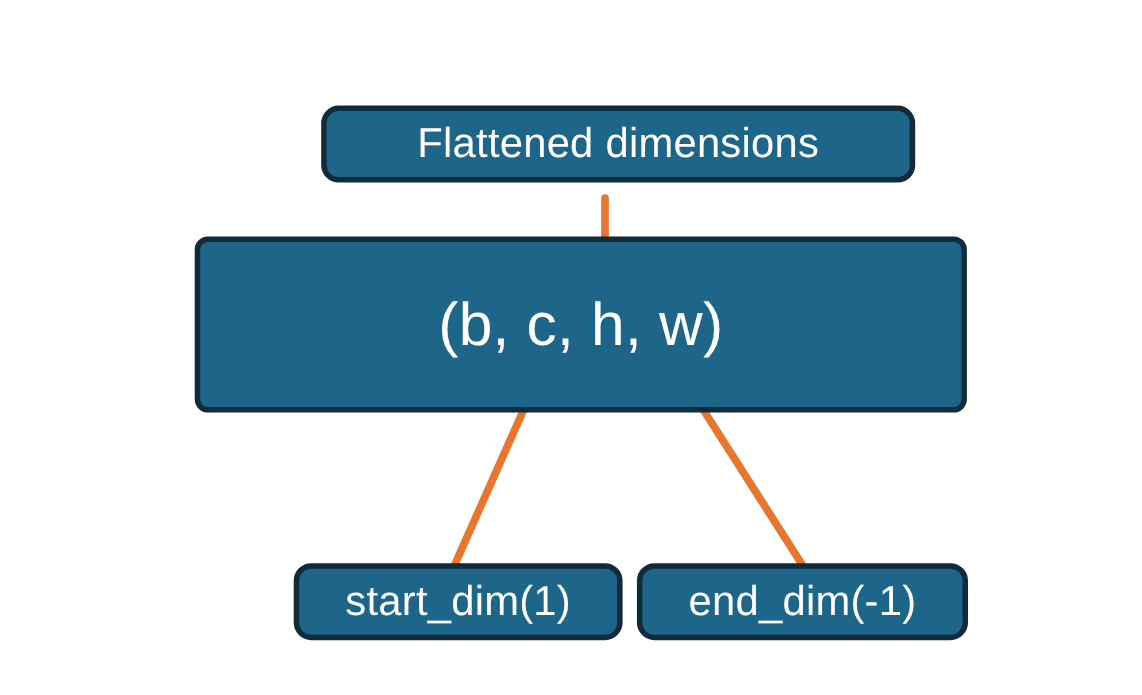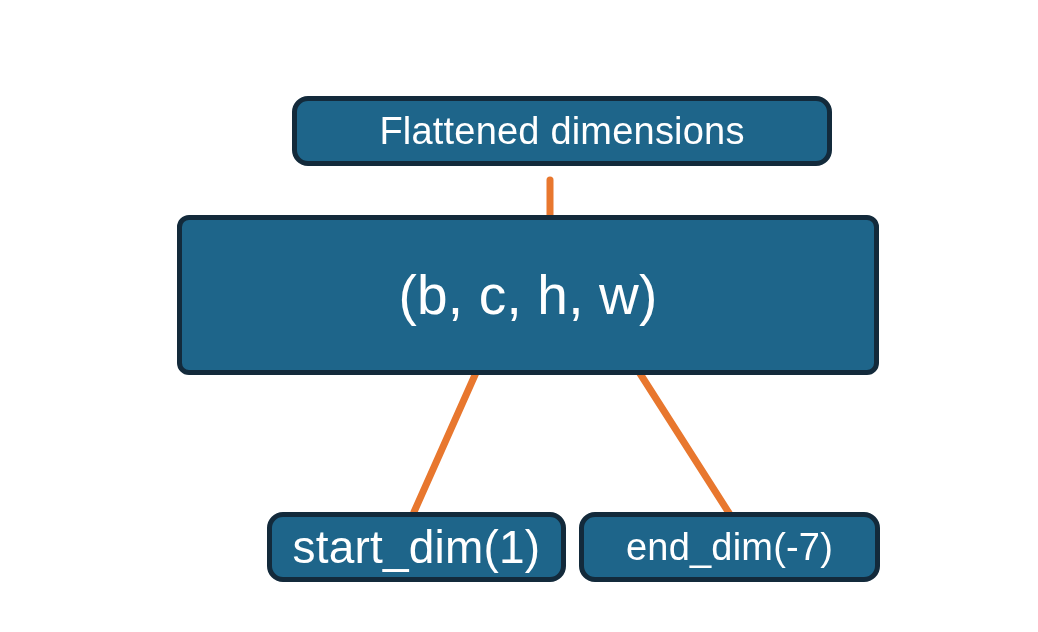--- a/index.html
+++ b/index.html
@@ -50,21 +50,21 @@
     width: 702px;
     height: 160px;
     font-size: 55px;
     border-radius: 12px;
   }
   #node-start-dim {
     left: 267px;
     top: 512px;
     width: 299px;
     height: 70px;
-    font-size: 46px;
+    font-size: 38px;
     border-radius: 16px;
   }
   #node-end-dim {
     left: 579px;
     top: 512px;
     width: 301px;
     height: 70px;
     font-size: 38px;
     border-radius: 16px;
   }
@@ -115,16 +115,16 @@
 
   <div class="node" id="node-shape">
     <span>(b, c, h, w)</span>
   </div>
 
   <div class="node" id="node-start-dim">
     <span>start_dim(1)</span>
   </div>
 
   <div class="node" id="node-end-dim">
-    <span>end_dim(-7)</span>
+    <span>end_dim(-1)</span>
   </div>
 
 </div>
 
 </body></html>

